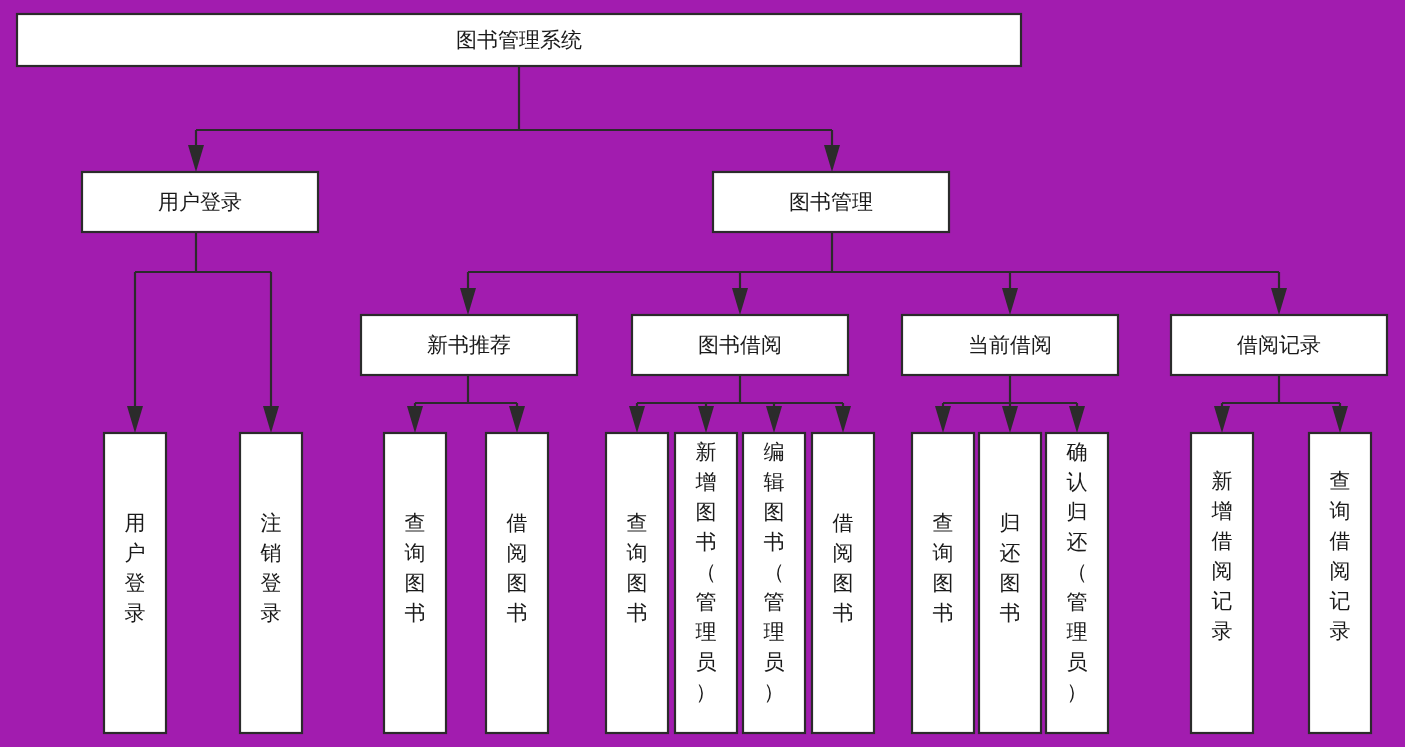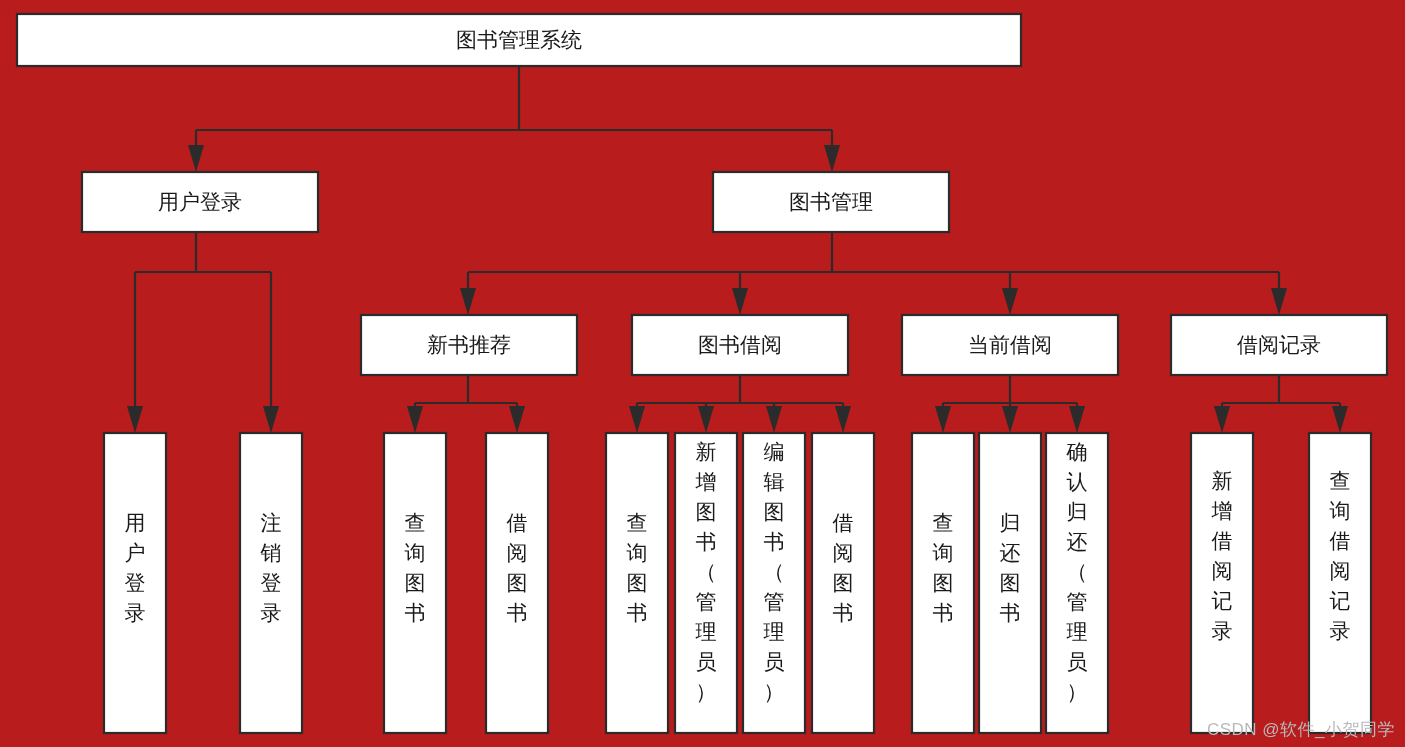--- a/index.html
+++ b/index.html
@@ -10,21 +10,21 @@
   body {
     width: 1405px;
     height: 747px;
     font-family: "Liberation Sans", "DejaVu Sans", sans-serif;
     overflow: hidden;
   }
   #diagram-root {
     position: relative;
     width: 1405px;
     height: 747px;
-    background: #b91c1c;
+    background: #a21caf;
   }
   svg#flow-svg {
     position: absolute;
     left: 0;
     top: 0;
     width: 1405px;
     height: 747px;
     display: block;
   }
   .node-box {
@@ -242,15 +242,14 @@
       <text class="node-label-vert" x="1222" y="488"><tspan x="1222" y="488">新</tspan><tspan x="1222" y="518">增</tspan><tspan x="1222" y="548">借</tspan><tspan x="1222" y="578">阅</tspan><tspan x="1222" y="608">记</tspan><tspan x="1222" y="638">录</tspan></text>
     </g>
 
     <g>
       <rect class="node-box" x="1309" y="433" width="62" height="300"></rect>
       <text class="node-label-vert" x="1340" y="488"><tspan x="1340" y="488">查</tspan><tspan x="1340" y="518">询</tspan><tspan x="1340" y="548">借</tspan><tspan x="1340" y="578">阅</tspan><tspan x="1340" y="608">记</tspan><tspan x="1340" y="638">录</tspan></text>
     </g>
 
   </svg>
 
-  <div class="watermark">CSDN @软件_小贺同学</div>
 
 </div>
 
 </body></html>

